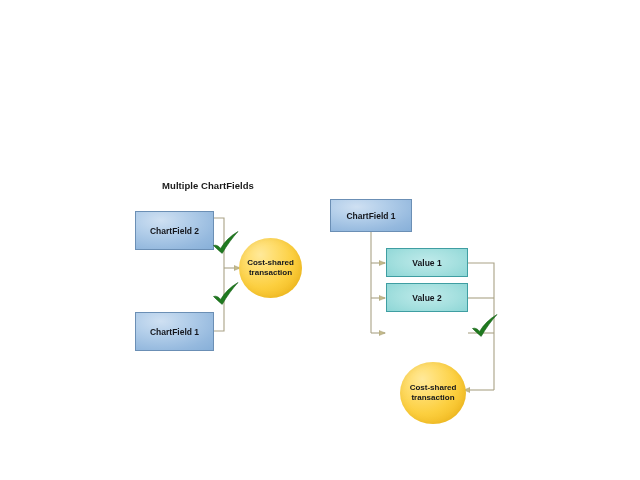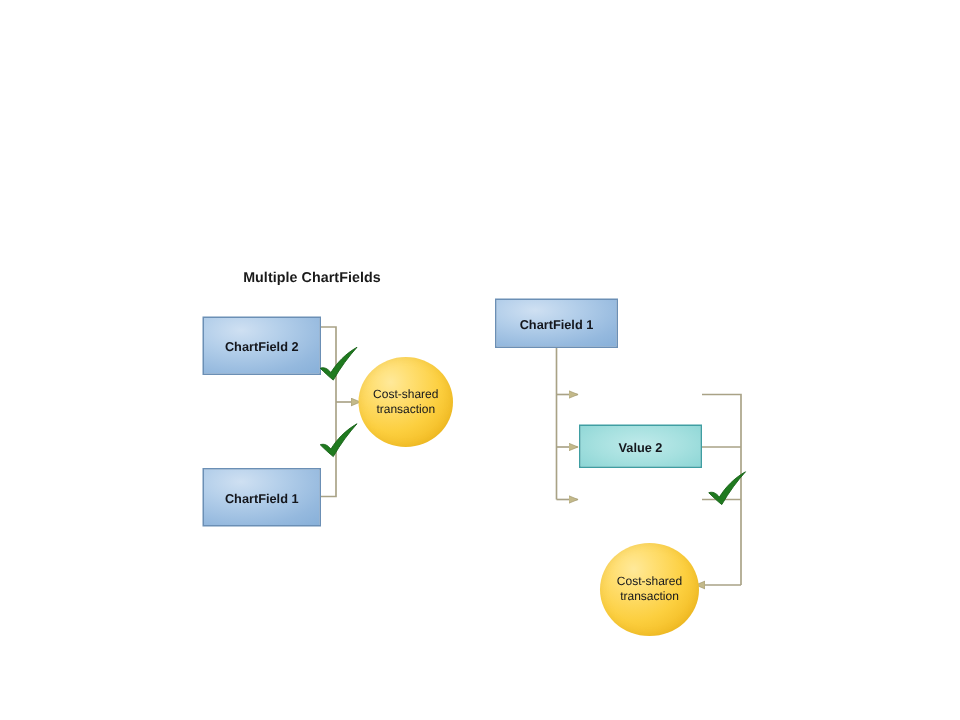--- a/index.html
+++ b/index.html
@@ -86,21 +86,21 @@
     box-shadow: inset 0 0 6px rgba(190,140,10,0.18);
     display: flex;
     flex-direction: column;
     align-items: center;
     justify-content: center;
     text-align: center;
     line-height: 1.25;
   }
   .circle-yellow .lbl {
     font-size: 8px;
-    font-weight: normal;
+    font-weight: bold;
     color: #14161c;
     white-space: nowrap;
   }
 
   
   .check {
     position: absolute;
     pointer-events: none;
   }
 </style>
@@ -178,20 +178,23 @@
   <svg class="check" style="left:211px; top:281px; width:32px; height:30px;" viewBox="0 0 32 30" xmlns="http://www.w3.org/2000/svg">
     <path d="M2.5,15.5 C5.0,14.6 7.4,15.6 9.6,18.4 C13.5,11.9 19.4,5.8 27.0,1.5
              C21.6,7.5 16.0,15.0 11.2,23.4 C8.4,21.2 5.4,18.4 2.5,15.5 Z" fill="#1f7a1f" stroke="#176117" stroke-width="0.6"></path>
   </svg>
 
 
   <div class="box-blue" style="left:330px; top:199px; width:82px; height:33px;">
     <span class="lbl">ChartField 1</span>
   </div>
 
+  <div class="box-teal" style="left:386px; top:248px; width:82px; height:29px;">
+    <span class="lbl">Value 1</span>
+  </div>
 
   <div class="box-teal" style="left:386px; top:283px; width:82px; height:29px;">
     <span class="lbl">Value 2</span>
   </div>
 
 
   <div class="circle-yellow" style="left:400px; top:362px; width:66px; height:62px;">
     <span class="lbl">Cost-shared</span>
     <span class="lbl">transaction</span>
   </div>

